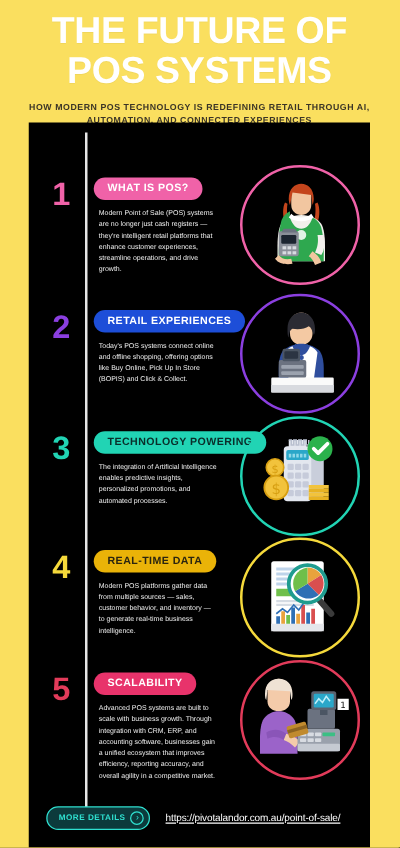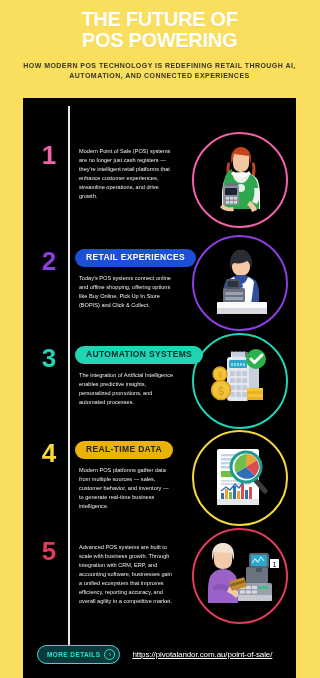--- a/index.html
+++ b/index.html
@@ -12,21 +12,21 @@
   .page {
     position: relative;
     width: 319px; height: 678px;
     background: #FADF5F;
   }
 
   
   .header { padding: 9px 14px 6px; text-align: center; }
   .title {
     color: #FFFFFF;
-    font-size: 20px;
+    font-size: 30px;
     font-weight: bold;
     line-height: 1.07;
     letter-spacing: -0.3px;
     text-shadow: 0 1px 0 rgba(0,0,0,0.04);
   }
   .subtitle {
     margin-top: 9px;
     color: #3A3426;
     font-size: 7px;
     font-weight: bold;
@@ -163,72 +163,74 @@
   }
 </style>
 </head>
 <body>
 
 <div class="page">
 
   <div class="header">
     <div class="title">
       <div>THE FUTURE OF</div>
-      <div>POS POWERING</div>
+      <div>POS SYSTEMS</div>
     </div>
     <div class="subtitle">HOW MODERN POS TECHNOLOGY IS REDEFINING RETAIL THROUGH AI, AUTOMATION, AND CONNECTED EXPERIENCES</div>
   </div>
 
   <div class="panel">
     <div class="spine"></div>
 
     <div class="row row-1">
       <div class="numwrap">
         <span class="num" style="color:#F062A8">1</span>
       </div>
       <div class="textcol">
+        <span class="pill" style="background:#F062A8;color:#FFFFFF">WHAT IS POS?</span>
         <div class="body">Modern Point of Sale (POS) systems are no longer just cash registers — they're intelligent retail platforms that enhance customer experiences, streamline operations, and drive growth.</div>
       </div>
     </div>
 
     <div class="row row-2">
       <div class="numwrap">
         <span class="num" style="color:#8B3FE0">2</span>
       </div>
       <div class="textcol">
         <span class="pill" style="background:#1d4ed8;color:#FFFFFF">RETAIL EXPERIENCES</span>
         <div class="body">Today's POS systems connect online and offline shopping, offering options like Buy Online, Pick Up In Store (BOPIS) and Click &amp; Collect.</div>
       </div>
     </div>
 
     <div class="row row-3">
       <div class="numwrap">
         <span class="num" style="color:#21D4B4">3</span>
       </div>
       <div class="textcol">
-        <span class="pill" style="background:#21D4B4;color:#0A2E2A">AUTOMATION SYSTEMS</span>
+        <span class="pill" style="background:#21D4B4;color:#0A2E2A">TECHNOLOGY POWERING</span>
         <div class="body">The integration of Artificial Intelligence enables predictive insights, personalized promotions, and automated processes.</div>
       </div>
     </div>
 
     <div class="row row-4">
       <div class="numwrap">
         <span class="num" style="color:#F5D93B">4</span>
       </div>
       <div class="textcol">
         <span class="pill" style="background:#eab308;color:#2B2510">REAL-TIME DATA</span>
         <div class="body">Modern POS platforms gather data from multiple sources — sales, customer behavior, and inventory — to generate real-time business intelligence.</div>
       </div>
     </div>
 
     <div class="row row-5">
       <div class="numwrap">
         <span class="num" style="color:#E23B5A">5</span>
       </div>
       <div class="textcol">
+        <span class="pill" style="background:#E8336B;color:#FFFFFF">SCALABILITY</span>
         <div class="body">Advanced POS systems are built to scale with business growth. Through integration with CRM, ERP, and accounting software, businesses gain a unified ecosystem that improves efficiency, reporting accuracy, and overall agility in a competitive market.</div>
       </div>
     </div>
 
     <div class="circle c1">
       <svg width="74" height="74" viewBox="0 0 74 74">
         <path d="M30 14c0-6 4-9 8-9s8 3 8 9v7c0 5-4 8-8 8s-8-3-8-8z" fill="#F2C6A0"></path>
         <path d="M28 16c0-8 5-12 10-12s10 4 10 12c0 3-1 5-1 5l-1-8-15-2-2 10s-1-2-1-5z" fill="#C4451C"></path>
         <path d="M27 20c-1 6 0 12 1 14l-3 1c-2-5-2-12 0-16z" fill="#C4451C"></path>
         <path d="M49 20c1 6 0 12-1 14l3 1c2-5 2-12 0-16z" fill="#C4451C"></path>

